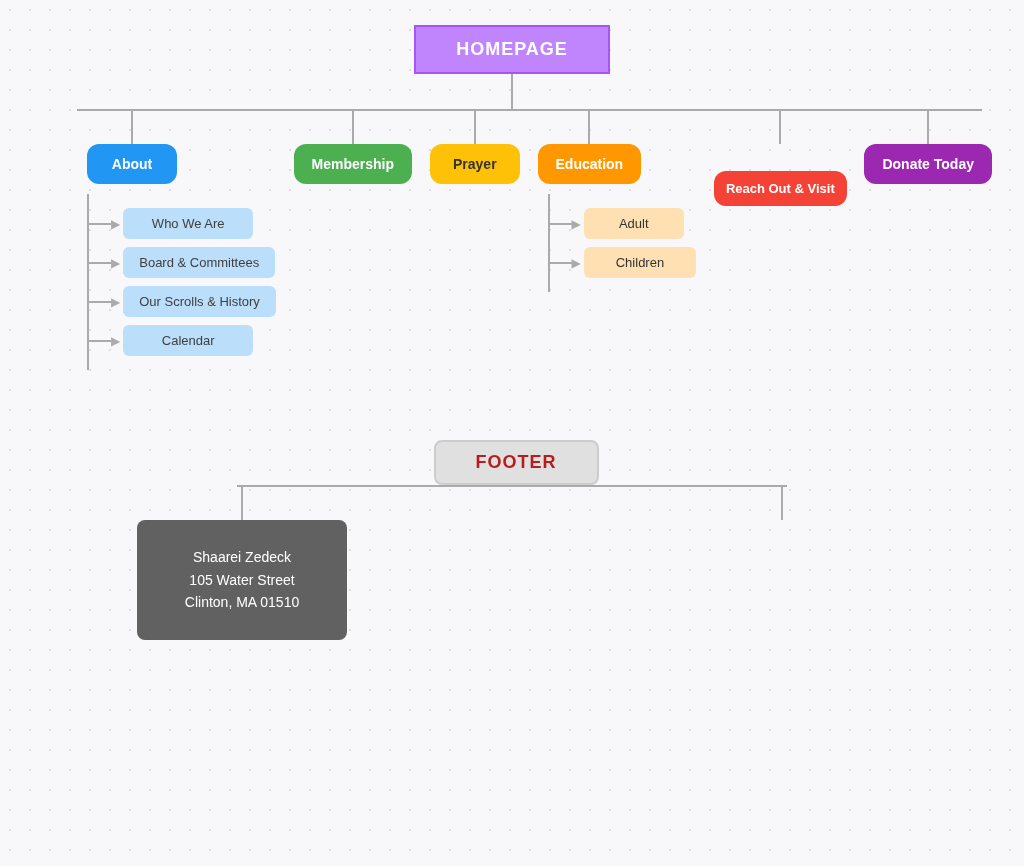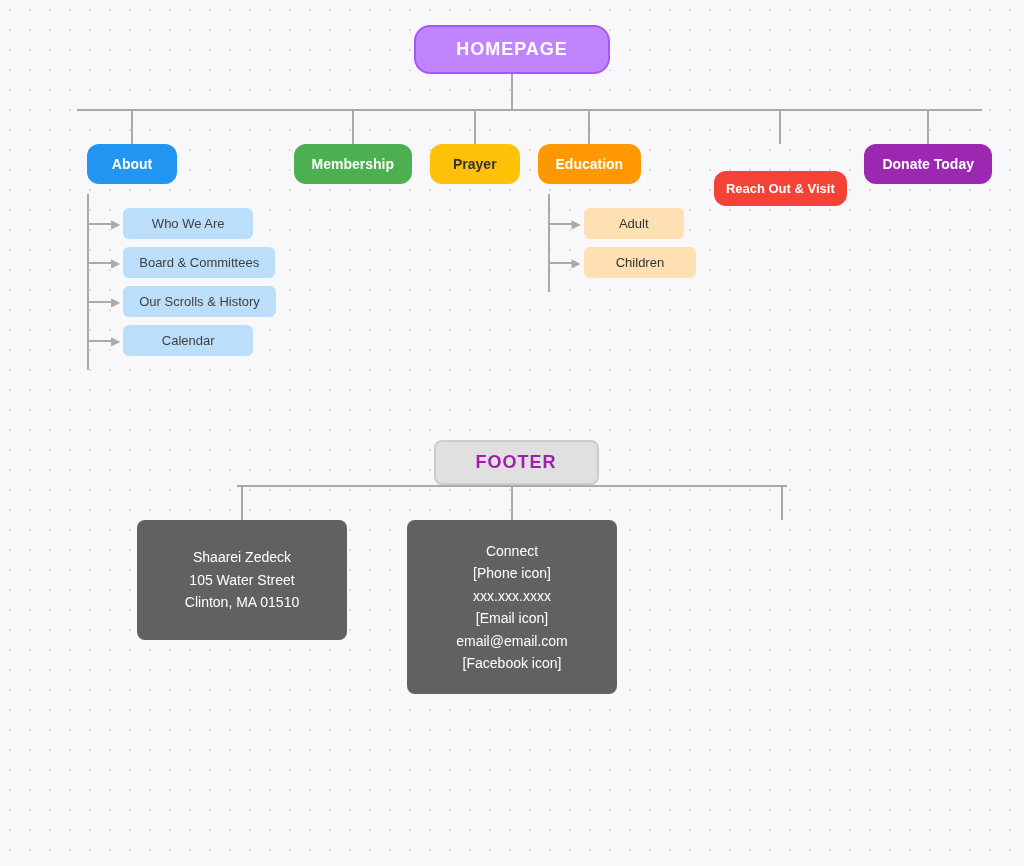--- a/index.html
+++ b/index.html
@@ -21,21 +21,21 @@
       align-items: center;
       padding-top: 10px;
     }
 
     .node-homepage {
       background: #c084fc;
       color: white;
       font-weight: bold;
       font-size: 18px;
       padding: 12px 40px;
-      border-radius: 16px;
+      border-radius: 0;
       letter-spacing: 1px;
       border: 2px solid #a855f7;
     }
 
     
     .nav-node {
       padding: 12px 18px;
       border-radius: 12px;
       color: white;
       font-weight: bold;
@@ -74,21 +74,21 @@
     .footer-section {
       display: flex;
       flex-direction: column;
       align-items: center;
       margin-top: 70px;
       padding-bottom: 30px;
     }
 
     .node-footer {
       background: #e0e0e0;
-      color: #a21caf;
+      color: #b91c1c;
       font-weight: bold;
       font-size: 18px;
       padding: 10px 40px;
       border-radius: 8px;
       letter-spacing: 1px;
       border: 2px solid #ccc;
       margin-left: 8px;
     }
 
     .footer-tree {
@@ -278,26 +278,20 @@
 
         <div class="footer-items-row">
 
           <div class="footer-col">
             <div class="footer-v-line"></div>
             <div class="footer-node">
               <span>Shaarei Zedeck<br>105 Water Street<br>Clinton, MA 01510</span>
             </div>
           </div>
 
-          <div class="footer-col">
-            <div class="footer-v-line"></div>
-            <div class="footer-node">
-              <span>Connect<br>[Phone icon]<br>xxx.xxx.xxxx<br>[Email icon]<br>email@email.com<br>[Facebook icon]</span>
-            </div>
-          </div>
 
           <div class="footer-col">
             <div class="footer-v-line"></div>
           </div>
 
         </div>
       </div>
     </div>
   </div>
 

